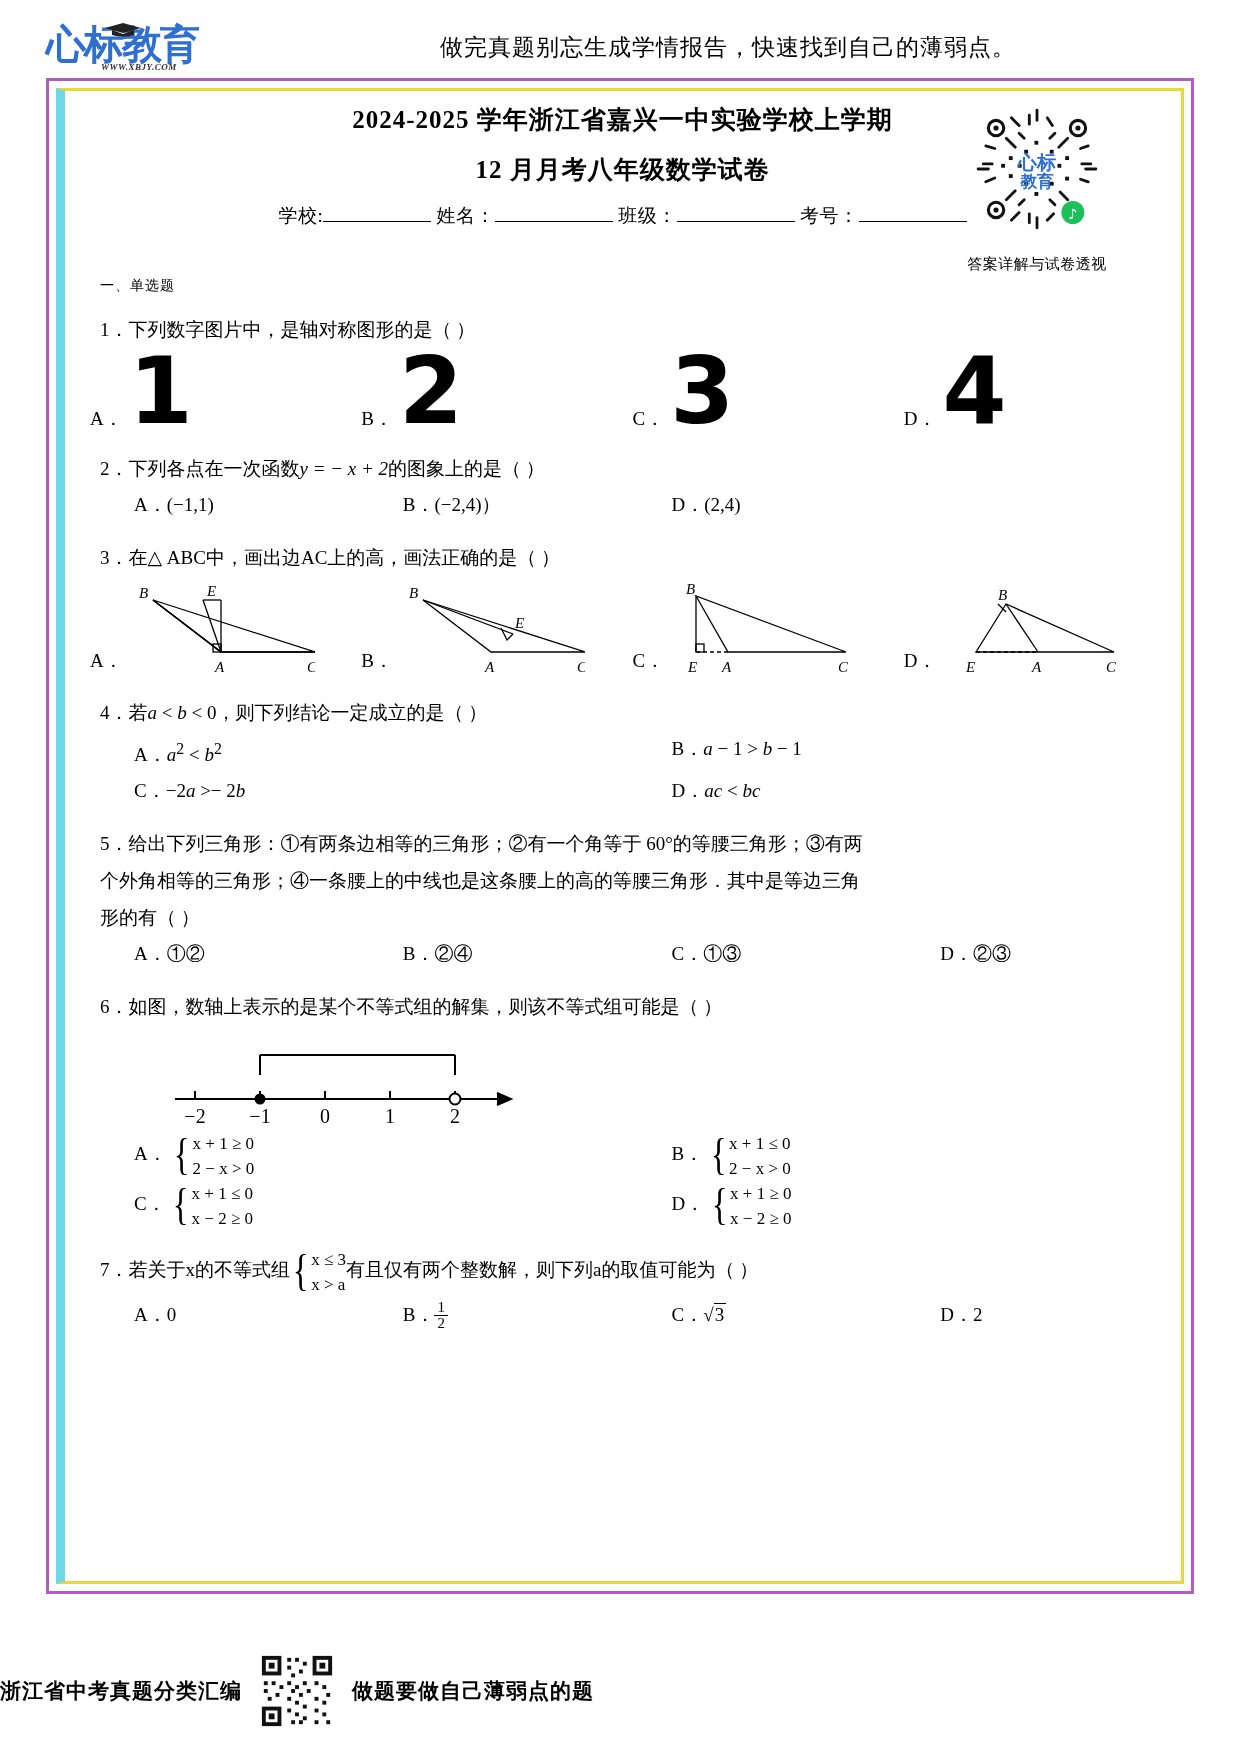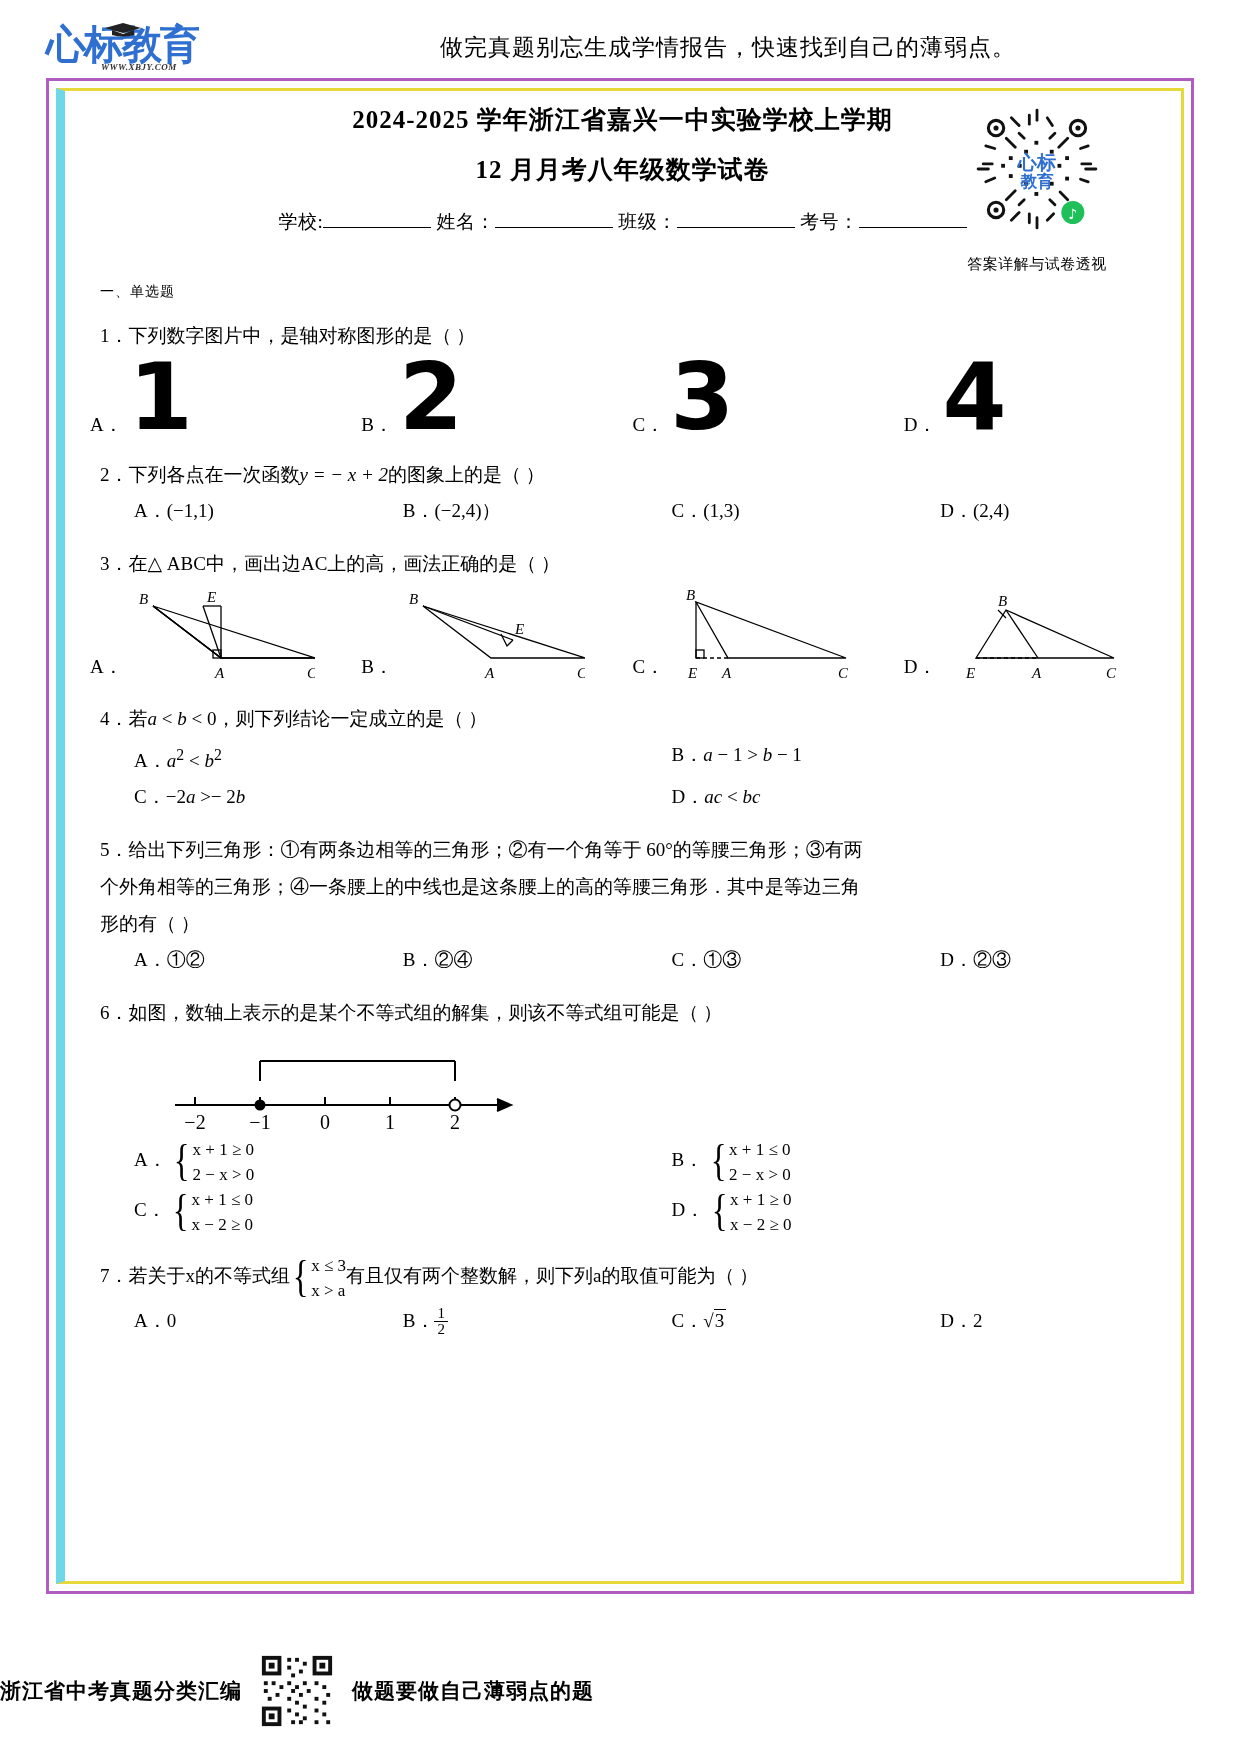--- a/index.html
+++ b/index.html
@@ -70,21 +70,21 @@
   .doc-title {
     text-align: center;
     font-weight: bold;
     font-size: 25px;
     line-height: 50px;
     letter-spacing: 1px;
   }
   .doc-title .l2 { display:block; }
 
   .fill-line {
-    margin-top: 14px;
+    margin-top: 8px;
     text-align: center;
     font-size: 19px;
     letter-spacing: .5px;
   }
   .ul { display:inline-block; border-bottom: 1.4px solid #000; }
   .ul.w1 { width: 108px; }
   .ul.w2 { width: 118px; }
 
   
   .qr-block {
@@ -284,21 +284,20 @@
       <span class="bd-num">4</span>
     </div>
   </div>
 
   <div class="q">
     <span>2．下列各点在一次函数</span><em class="m">y = − x + 2</em><span>的图象上的是（   ）</span>
   </div>
   <div class="opts o4">
     <div class="ind"><span>A．</span><span>(−1,1)</span></div>
     <div class="ind"><span>B．</span><span>(−2,4)）</span></div>
-    <div class="ind"><span>C．</span><span>(1,3)</span></div>
     <div class="ind"><span>D．</span><span>(2,4)</span></div>
   </div>
 
   <div class="q">3．在△ ABC中，画出边AC上的高，画法正确的是（   ）</div>
   <div class="figrow">
     <div>
       <span class="fig-label">A．</span>
       <svg width="190" height="96" viewBox="0 0 190 96">
         <g stroke="#000" stroke-width="1.3" fill="none">
           <path d="M28 18 L96 70 L190 70"></path>

